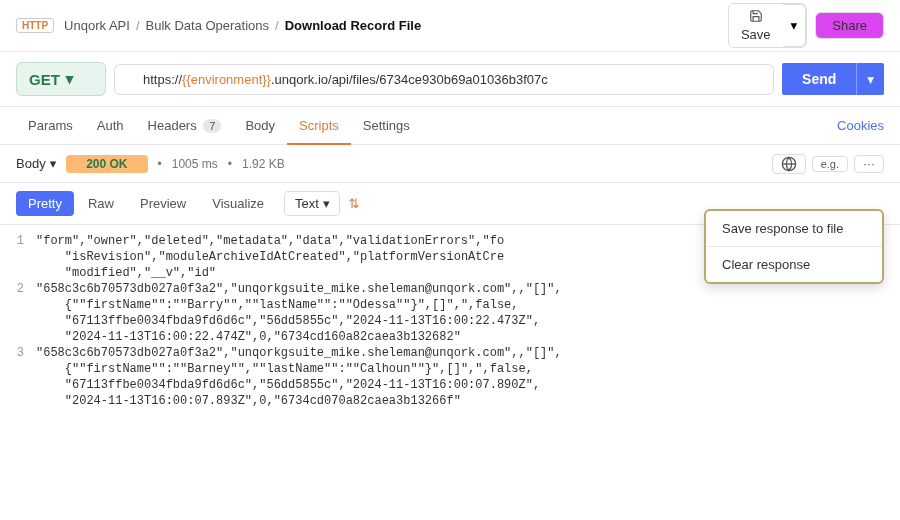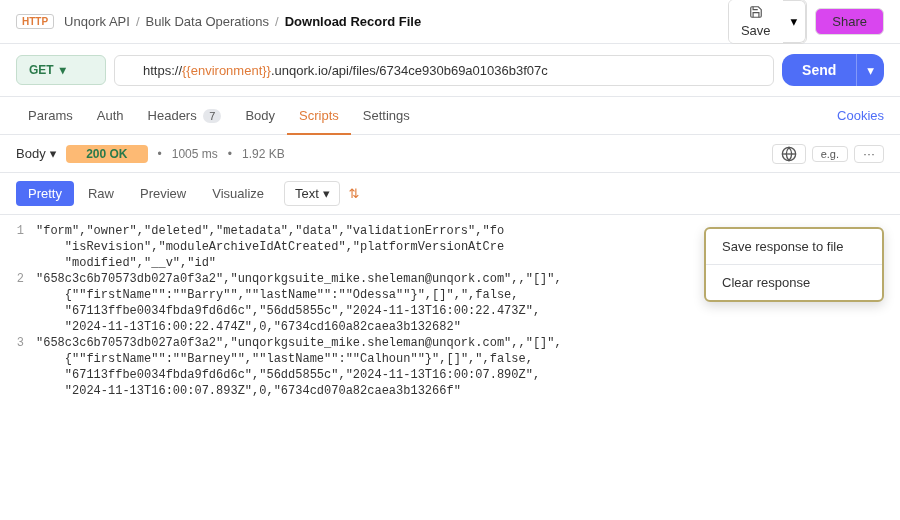--- a/index.html
+++ b/index.html
@@ -11,21 +11,21 @@
       height: 520px;
       overflow: hidden;
     }
 
     
     .header {
       display: flex;
       align-items: center;
       padding: 8px 16px;
       border-bottom: 1px solid #e5e7eb;
-      height: 44px;
+      height: 52px;
     }
     .http-badge {
       background: #fff;
       border: 1px solid #ccc;
       border-radius: 3px;
       padding: 1px 5px;
       font-size: 10px;
       font-weight: 600;
       color: #e07b39;
       margin-right: 10px;
@@ -87,41 +87,41 @@
       display: flex;
       align-items: center;
       gap: 6px;
       background: #e8f5ee;
       border: 1px solid #c5dece;
       border-radius: 6px;
       padding: 7px 12px;
       cursor: pointer;
       font-weight: 700;
       color: #2a7a4b;
-      font-size: 12px;
+      font-size: 15px;
       min-width: 90px;
     }
     .url-input-wrap {
       flex: 1;
       border: 1px solid #ddd;
       border-radius: 6px;
       padding: 7px 28px;
       display: flex;
       align-items: center;
       font-size: 13px;
       color: #333;
       background: #fff;
     }
     .url-env {
       color: #e07b39;
       font-weight: 500;
     }
     .send-btn-wrap {
       display: flex;
-      border-radius: 12px;
+      border-radius: 2px;
       overflow: hidden;
     }
     .send-btn {
       background: #4f6ef7;
       color: #fff;
       border: none;
       padding: 8px 20px;
       font-size: 14px;
       font-weight: 600;
       cursor: pointer;
@@ -254,21 +254,21 @@
       background: #fff;
     }
     .sort-icon {
       margin-left: 6px;
       cursor: pointer;
       color: #e07b39;
     }
     .dropdown-menu {
       position: absolute;
       right: 16px;
-      top: 54px;
+      top: 26px;
       background: #fff;
       border: 2px solid #b8a96a;
       border-radius: 6px;
       z-index: 100;
       min-width: 180px;
       box-shadow: 0 4px 12px rgba(0,0,0,0.15);
     }
     .dropdown-item {
       padding: 10px 16px;
       cursor: pointer;

